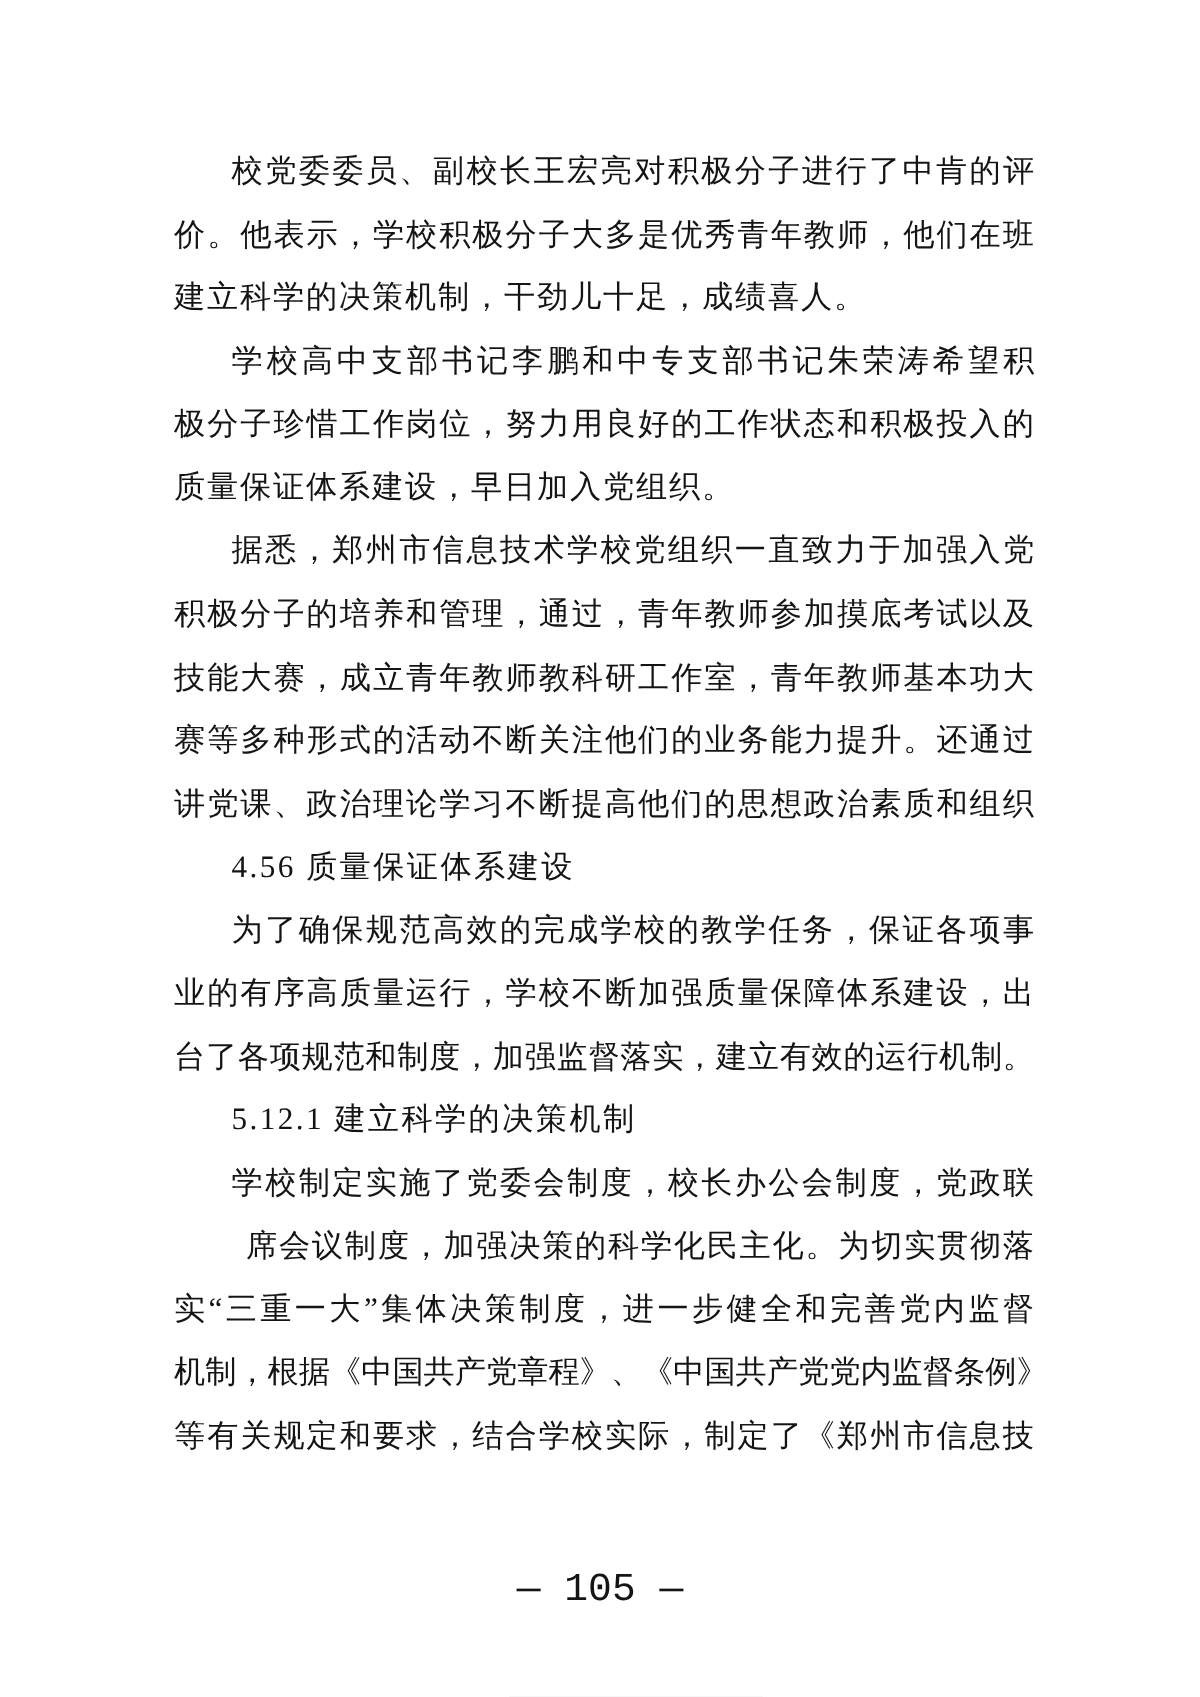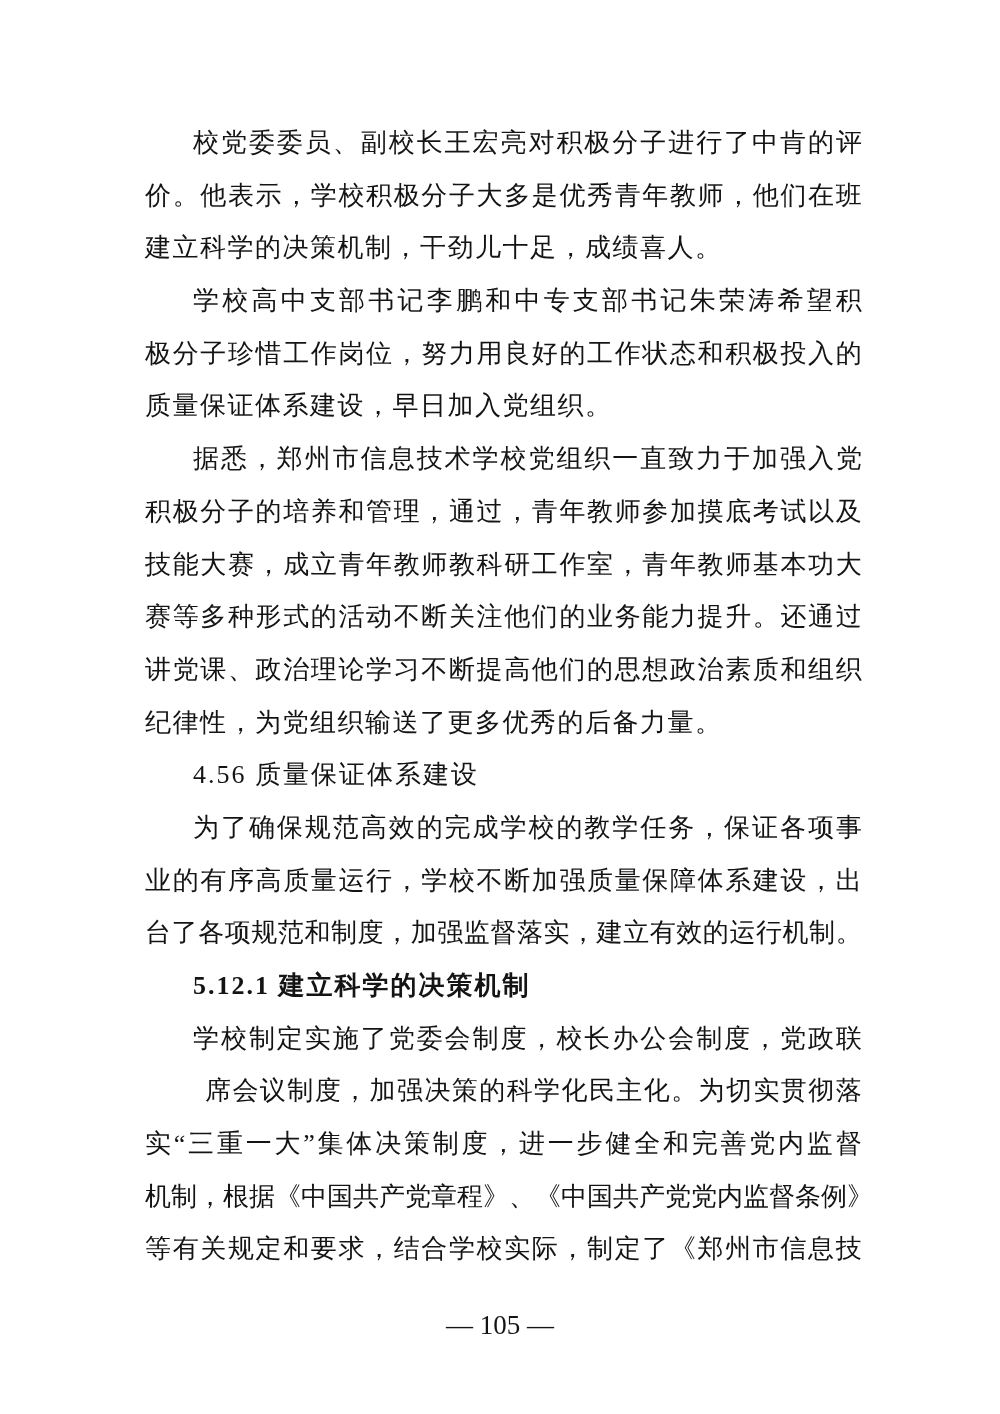--- a/index.html
+++ b/index.html
@@ -31,32 +31,32 @@
     color: #141414;
   }
   
   .line.fill {
     display: flex;
     justify-content: space-between;
     letter-spacing: 0;
   }
   .line.indent1 { padding-left: 48px; }
   .line.indent2 { padding-left: 60px; }
-  .line.bold { font-weight: bold; }
+  .line.bold { font-weight: normal; }
   .line.heading { letter-spacing: 2px; }
   .footer {
     position: absolute;
     top: 1308px;
     left: 0;
     width: 100%;
     text-align: center;
-    font-size: 27px;
+    font-size: 33px;
     line-height: 34px;
     color: #141414;
-    font-family: Liberation Serif, serif;
+    font-family: Liberation Mono, monospace;
   }
 </style>
 </head>
 <body>
 
 <div class="page">
   <div class="content">
       <div class="line fill indent1">
         <span>校</span>
         <span>党</span>
@@ -297,21 +297,20 @@
         <span>思</span>
         <span>想</span>
         <span>政</span>
         <span>治</span>
         <span>素</span>
         <span>质</span>
         <span>和</span>
         <span>组</span>
         <span>织</span>
       </div>
-      <div class="line">纪律性，为党组织输送了更多优秀的后备力量。</div>
       <div class="line heading indent1">4.56 质量保证体系建设</div>
       <div class="line fill indent1">
         <span>为</span>
         <span>了</span>
         <span>确</span>
         <span>保</span>
         <span>规</span>
         <span>范</span>
         <span>高</span>
         <span>效</span>

